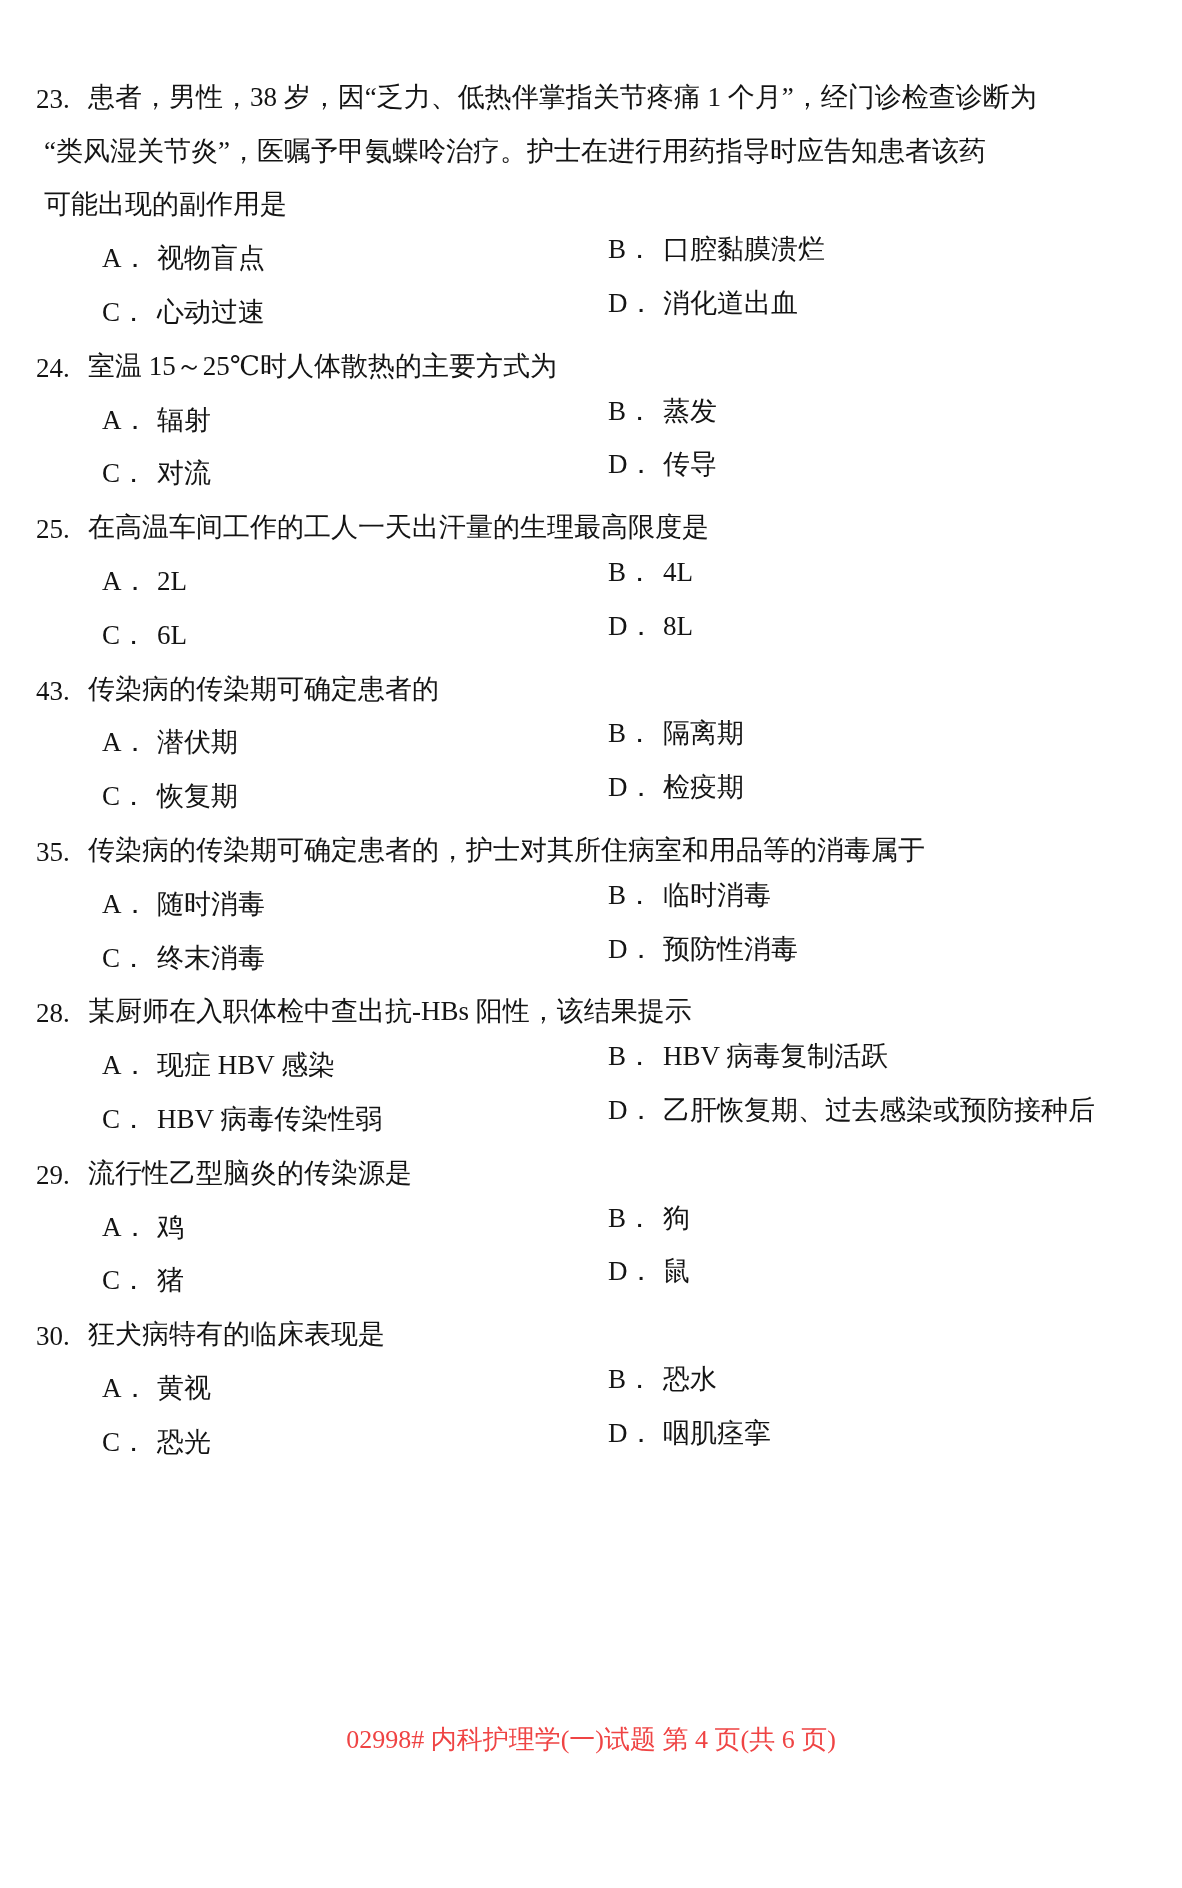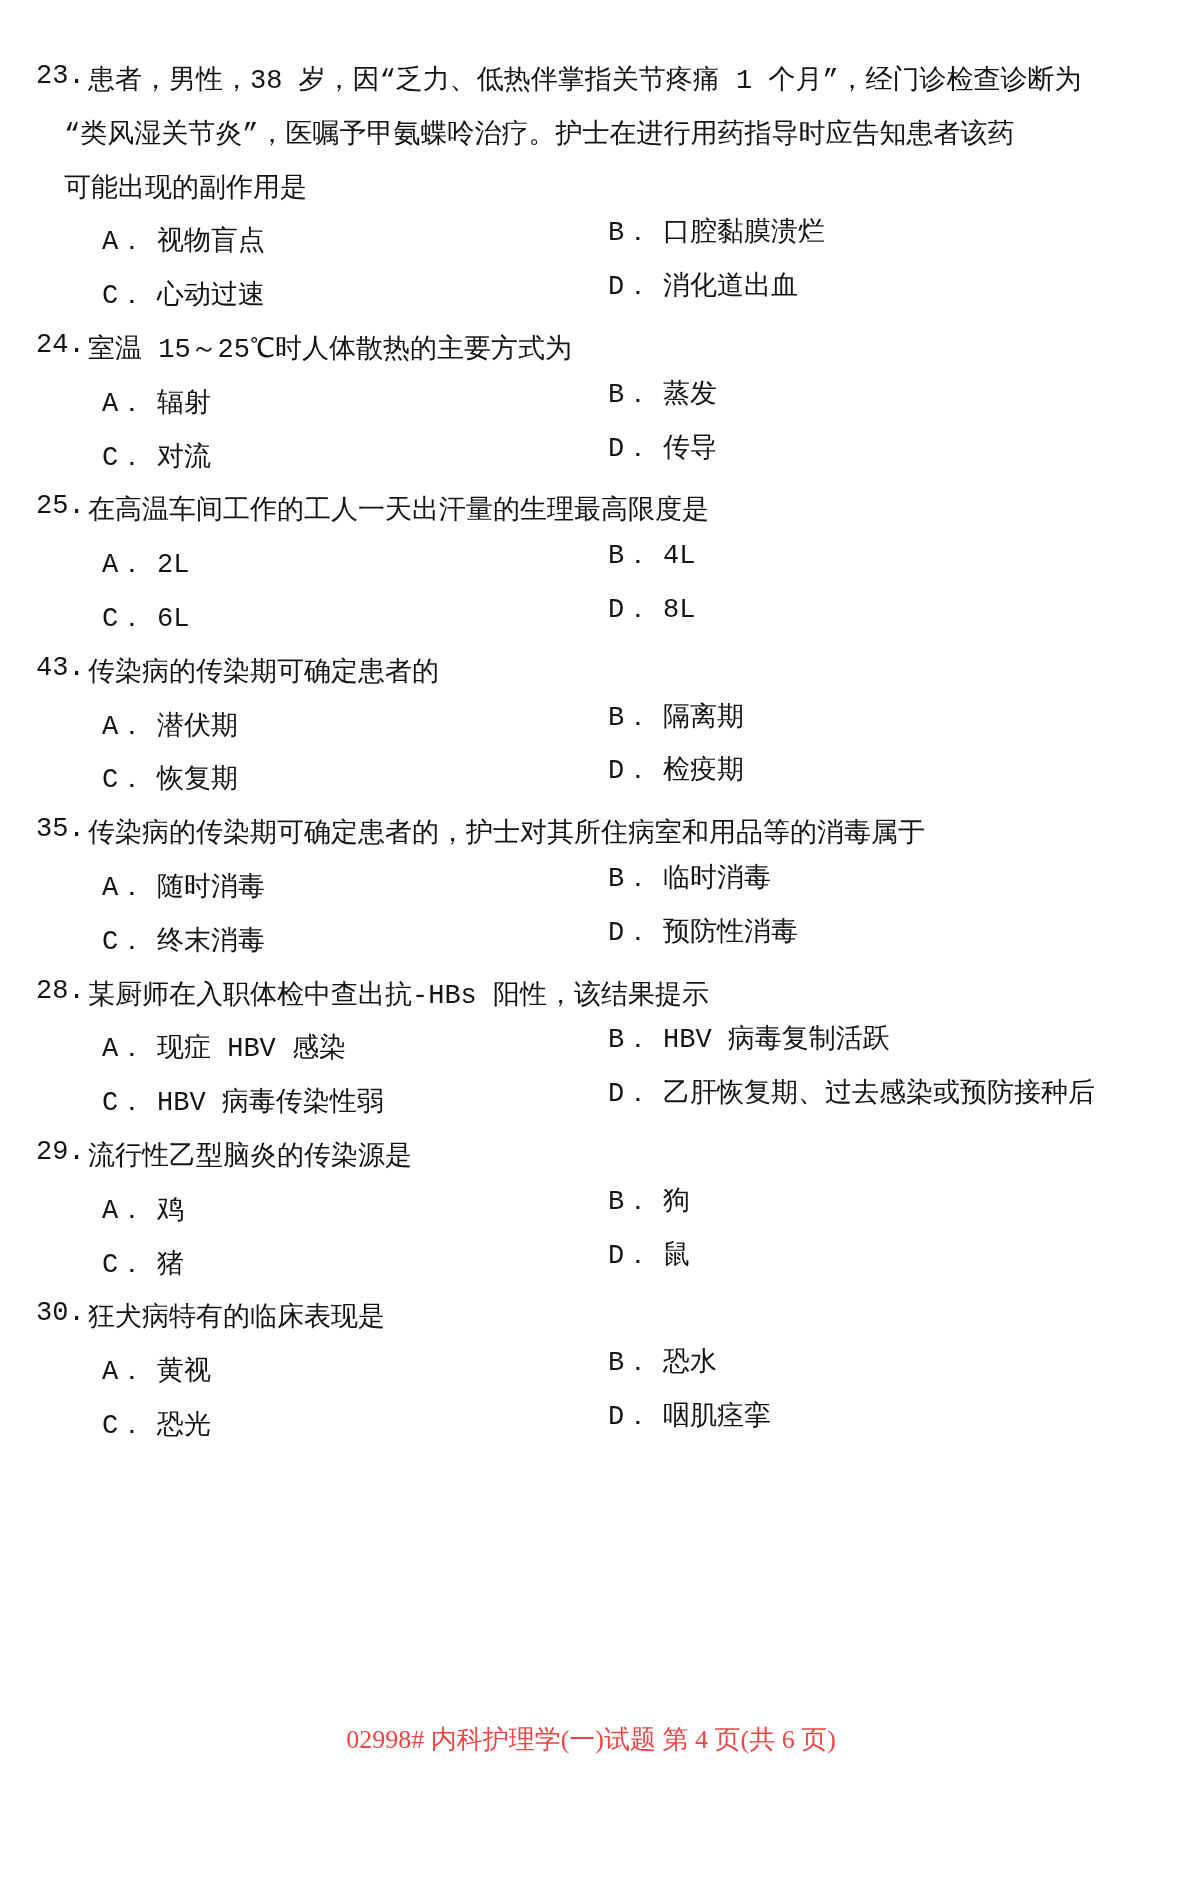--- a/index.html
+++ b/index.html
@@ -14,34 +14,33 @@
   }
   .content {
     position: absolute;
     top: 61px;
     left: 0;
     right: 0;
   }
   .row {
     height: 53.8px;
     display: flex;
-    align-items: flex-start;
+    align-items: flex-end;
     position: relative;
     font-size: 27px;
     white-space: nowrap;
-    font-family: Liberation Mono, monospace;
   }
   .qnum {
     display: inline-block;
     margin-left: 36px;
     width: 52px;
     flex: 0 0 52px;
   }
   .stem-text { display: inline-block; }
-  .cont { padding-left: 64px; }
+  .cont { padding-left: 44px; }
   .opt-row { }
   .opt { display: inline-flex; align-items: baseline; }
   .opt-left { padding-left: 102px; }
   .opt-right {
     position: absolute;
     left: 608px;
     transform: translateY(-9px);
   }
   .opt-label {
     display: inline-block;

